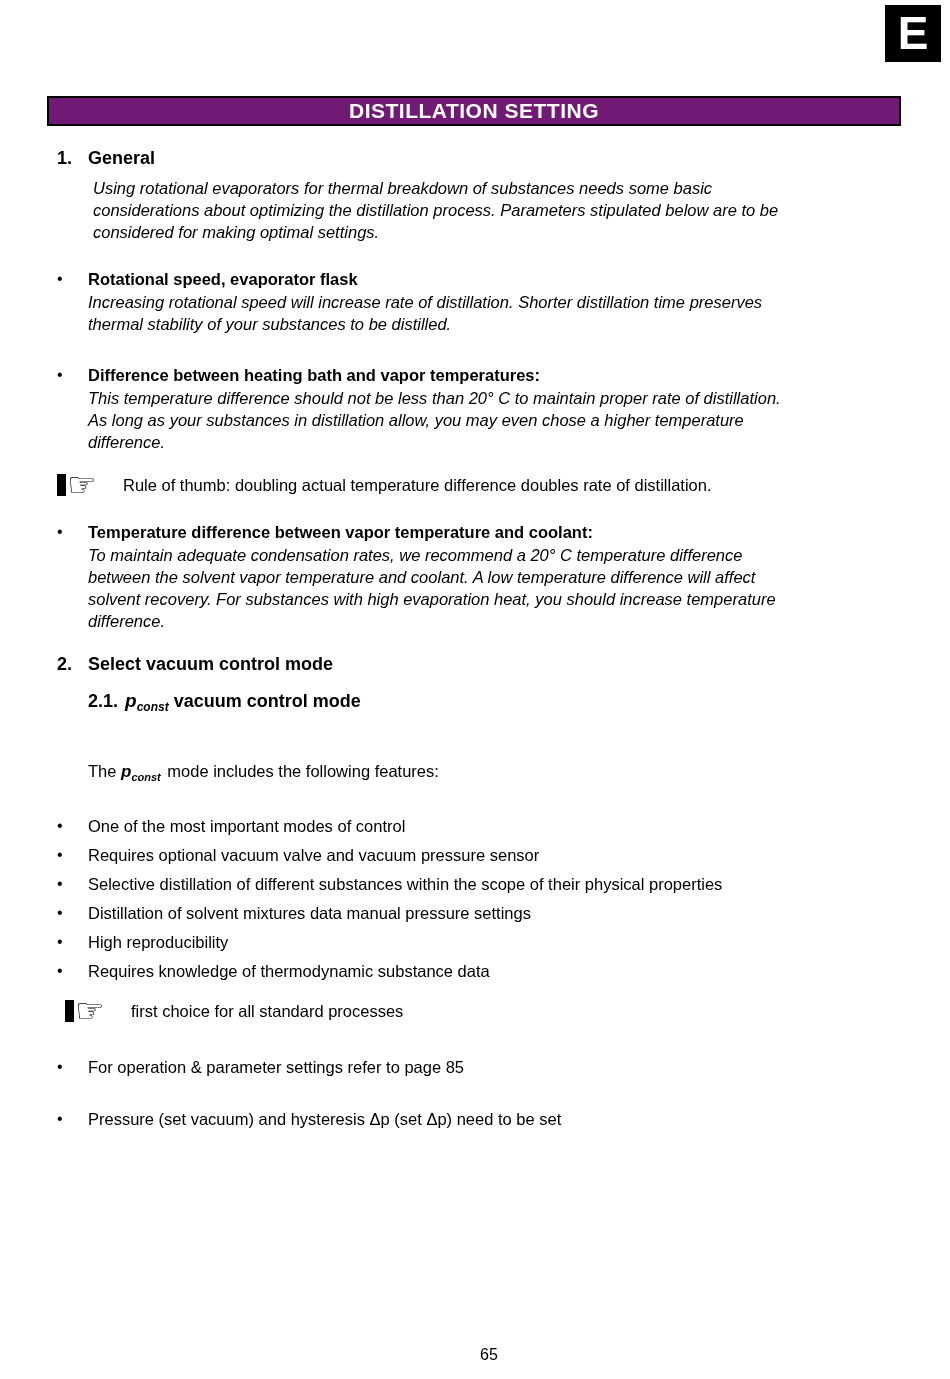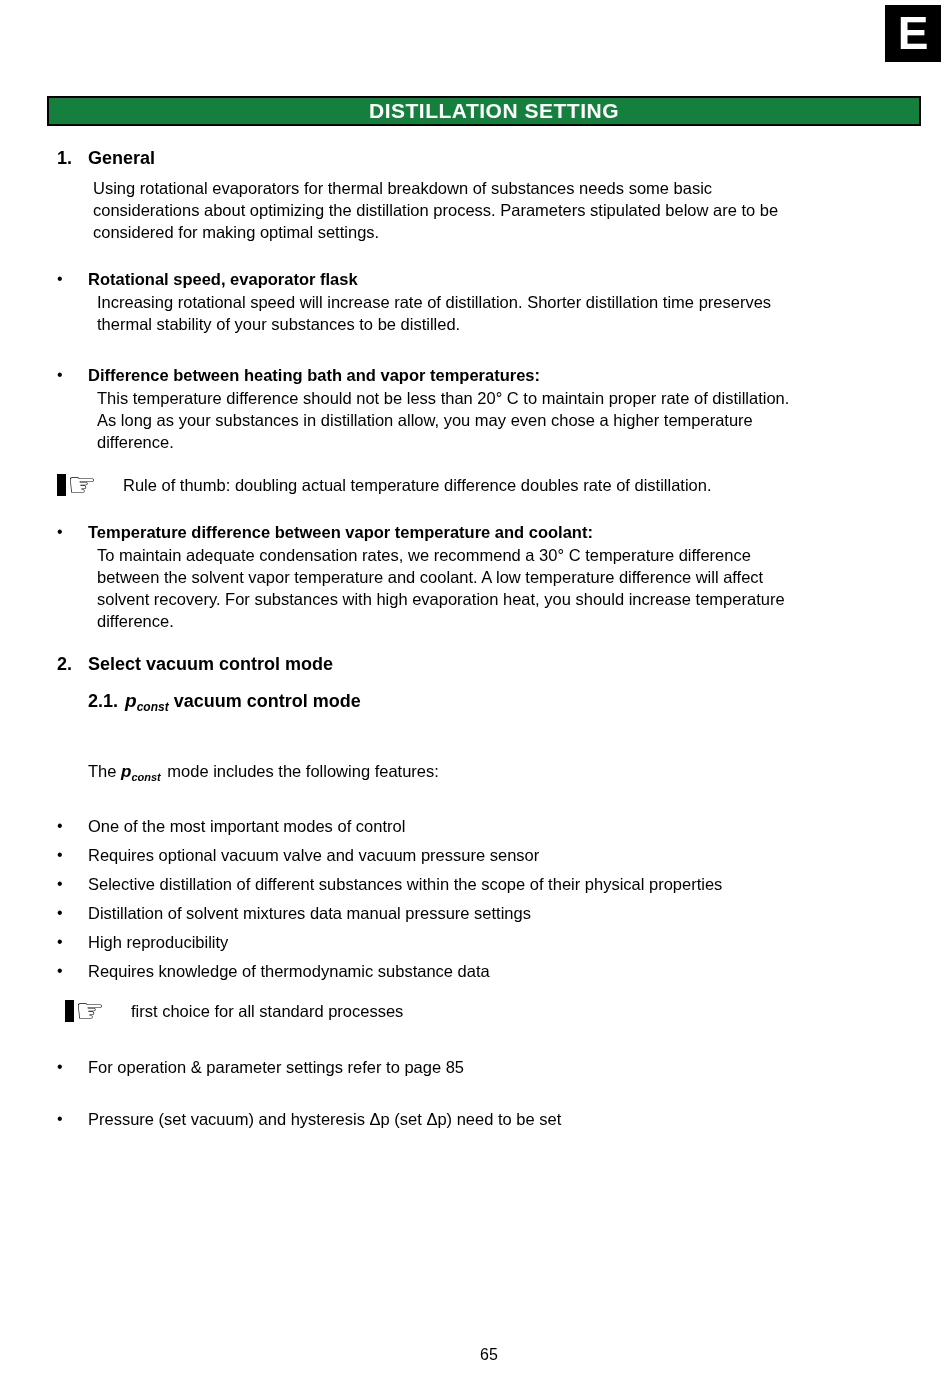--- a/index.html
+++ b/index.html
@@ -19,42 +19,41 @@
     width:56px;height:57px;
     background:#000;color:#fff;
     font-size:46px;font-weight:bold;
     text-align:center;line-height:57px;
   }
   
   .header-bar{
     margin:95px 0 0 -10px;
     width:850px;height:26px;
     box-sizing:content-box;
-    background:#15803d;
+    background:#701a75;
     border:2px solid #000;
     text-align:center;
-    padding-left:20px;
   }
   .header-bar .bar-title{
     color:#fff;font-size:21px;font-weight:bold;
     line-height:26px;letter-spacing:0.5px;
   }
   .h-num{display:inline-block;width:31px;}
   .h1{margin-top:22px;font-size:18px;font-weight:bold;line-height:20px;}
   .body-text{
     font-size:16.5px;line-height:22px;
     white-space:pre-line;
     margin:0;
   }
-  .indent-para{margin:9px 0 15px 36px;}
+  .indent-para{margin:9px 0 15px 36px;font-style:italic;}
   .topic{margin-top:0;}
   .bullet-row{display:flex;align-items:flex-start;}
   .dot{flex:0 0 31px;font-size:16px;line-height:22px;}
   .topic-title{font-size:16.5px;font-weight:bold;line-height:22px;}
-  .topic-body{margin:1px 0 0 40px;}
+  .topic-body{margin:1px 0 0 31px;font-style:italic;}
   .mt-topic1{margin-top:25px;}
   .mt-topic2{margin-top:29px;}
   .mt-topic3{margin-top:18px;}
   .note{display:flex;align-items:center;margin-top:14px;}
   .note.second{margin-top:12px;margin-left:8px;}
   .hand{
     flex:0 0 66px;display:flex;align-items:center;
     font-family:"DejaVu Sans",sans-serif;
   }
   .hand .cuff{display:inline-block;width:9px;height:22px;background:#000;margin-right:1px;}
@@ -125,21 +124,21 @@
         <span class="glyph">☞</span>
       </span>
     <span class="note-text">Rule of thumb: doubling actual temperature difference doubles rate of distillation.</span>
   </div>
 
   <div class="topic mt-topic3">
     <div class="bullet-row">
       <span class="dot">•</span>
       <span class="topic-title">Temperature difference between vapor temperature and coolant:</span>
     </div>
-    <p class="body-text topic-body">To maintain adequate condensation rates, we recommend a 30° C temperature difference
+    <p class="body-text topic-body">To maintain adequate condensation rates, we recommend a 20° C temperature difference
 between the solvent vapor temperature and coolant. A low temperature difference will affect
 solvent recovery. For substances with high evaporation heat, you should increase temperature
 difference.</p>
   </div>
 
   <div class="h2">
     <span class="h-num">2.</span><span>Select vacuum control mode</span>
   </div>
 
   <div class="h21">

